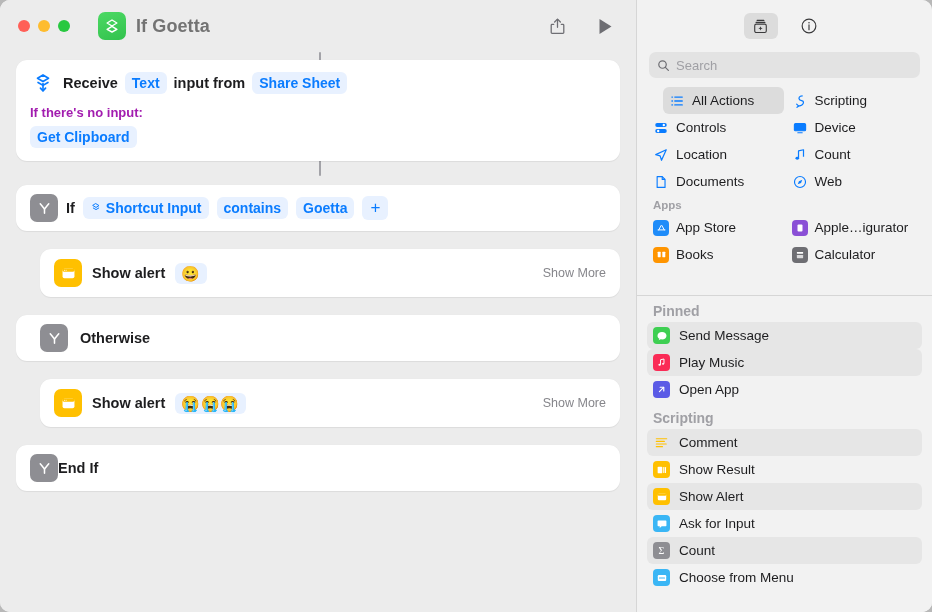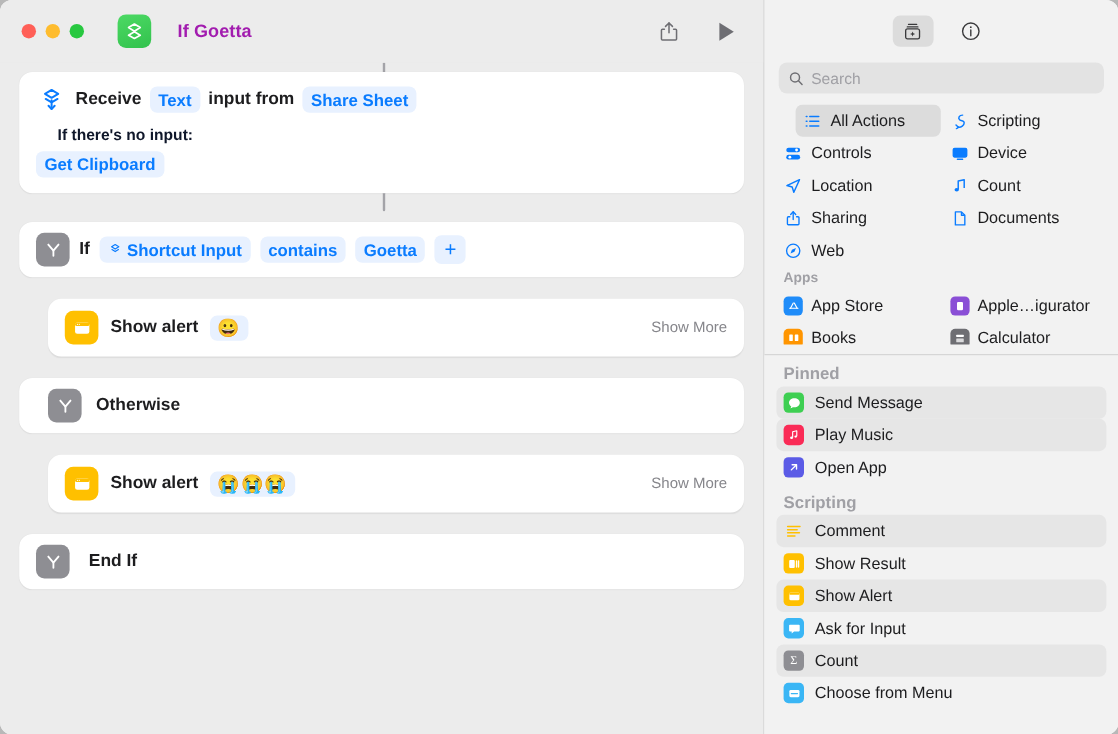--- a/index.html
+++ b/index.html
@@ -41,22 +41,22 @@
   .light.green { background: #28c840; }
 
   .shortcut-icon {
     width: 28px; height: 28px; border-radius: 7px;
     background: linear-gradient(160deg,#4cd964,#32c24d);
     margin-left: 28px;
     display: flex; align-items: center; justify-content: center;
     flex: 0 0 28px;
   }
   .win-title {
-    margin-left: 22px;
-    font-size: 15px; font-weight: bold; color: #a21caf;
+    margin-left: 10px;
+    font-size: 18px; font-weight: bold; color: #737373;
     letter-spacing: 0.1px;
   }
   .titlebar-spacer { flex: 1; }
   .tb-btn {
     width: 30px; height: 28px;
     display: flex; align-items: center; justify-content: center;
     color: #6e6e73;
   }
   .tb-btn.play { margin-left: 18px; }
 
@@ -99,21 +99,21 @@
     background: #e8f1ff;
     color: #0a7cff;
     border-radius: 6px;
     padding: 2px 7px;
     font-size: 14px; font-weight: bold;
     line-height: 1.3;
   }
   .pill.emoji { font-weight: normal; font-size: 15px; letter-spacing: 1px; padding: 1px 6px; }
   .pill.plus { padding: 1px 8px; font-size: 17px; font-weight: normal; }
   .plain { font-size: 14.5px; color: #1d1d1f; font-weight: bold; }
-  .subtle { font-size: 13px; color: #0f172a; font-weight: bold; margin-left: 18px; }
+  .subtle { font-size: 13px; color: #a21caf; font-weight: bold; }
   .show-more { font-size: 12.5px; color: #86868b; margin-left: auto; }
 
   
   #receive-card { margin-top: 8px; padding: 12px 14px 13px 14px; }
   #receive-card .row1 { gap: 7px; }
   #receive-card .row2 { margin-top: 11px; }
   #receive-card .row3 { margin-top: 6px; }
 
   #if-card { margin-top: 24px; padding: 9px 14px; }
   #if-card .row { gap: 8px; }
@@ -121,21 +121,21 @@
   #alert1-card { margin-top: 18px; padding: 10px 14px; }
   #alert1-card .row { gap: 10px; }
 
   #otherwise-card { margin-top: 18px; padding: 9px 24px; }
   #otherwise-card .row { gap: 12px; }
 
   #alert2-card { margin-top: 18px; padding: 10px 14px; }
   #alert2-card .row { gap: 10px; }
 
   #endif-card { margin-top: 18px; padding: 9px 14px; }
-  #endif-card .row { gap: 16px; }
+  #endif-card .row { gap: 0; }
 
   
   .right-pane {
     width: 296px; height: 612px;
     background: #f2f2f2;
     border-left: 1px solid #d6d6d6;
     display: flex; flex-direction: column;
     position: relative;
   }
   .lib-toolbar {
@@ -469,30 +469,20 @@
         <div class="cat-item">
           <span class="cat-icon">
             <svg width="14" height="14" viewBox="0 0 16 16" fill="#0a7cff">
               <path d="M6.3 11.2 V3.3 L12 2 V10" stroke="#0a7cff" stroke-width="1.4" fill="none" stroke-linejoin="round"></path>
               <ellipse cx="4.9" cy="11.6" rx="2.1" ry="1.7"></ellipse>
             </svg>
           </span>
           <span>Count</span>
         </div>
 
-        <div class="cat-item">
-          <span class="cat-icon">
-            <svg width="14" height="14" viewBox="0 0 16 16" fill="none" stroke="#0a7cff" stroke-width="1.3" stroke-linecap="round" stroke-linejoin="round">
-              <path d="M8 1.8 V9"></path>
-              <path d="M5.6 4.2 L8 1.7 L10.4 4.2"></path>
-              <path d="M4.8 6.4 H3.4 a0.9 0.9 0 0 0-0.9 0.9 V13.2 a0.9 0.9 0 0 0 0.9 0.9 H12.6 a0.9 0.9 0 0 0 0.9-0.9 V7.3 a0.9 0.9 0 0 0-0.9-0.9 H11.2"></path>
-            </svg>
-          </span>
-          <span>Sharing</span>
-        </div>
 
         <div class="cat-item">
           <span class="cat-icon">
             <svg width="14" height="14" viewBox="0 0 16 16" fill="none" stroke="#0a7cff" stroke-width="1.3" stroke-linejoin="round">
               <path d="M3.6 1.8 H9.4 L12.6 5 V14.2 H3.6 Z"></path>
               <path d="M9.4 1.8 V5 H12.6"></path>
             </svg>
           </span>
           <span>Documents</span>
         </div>

